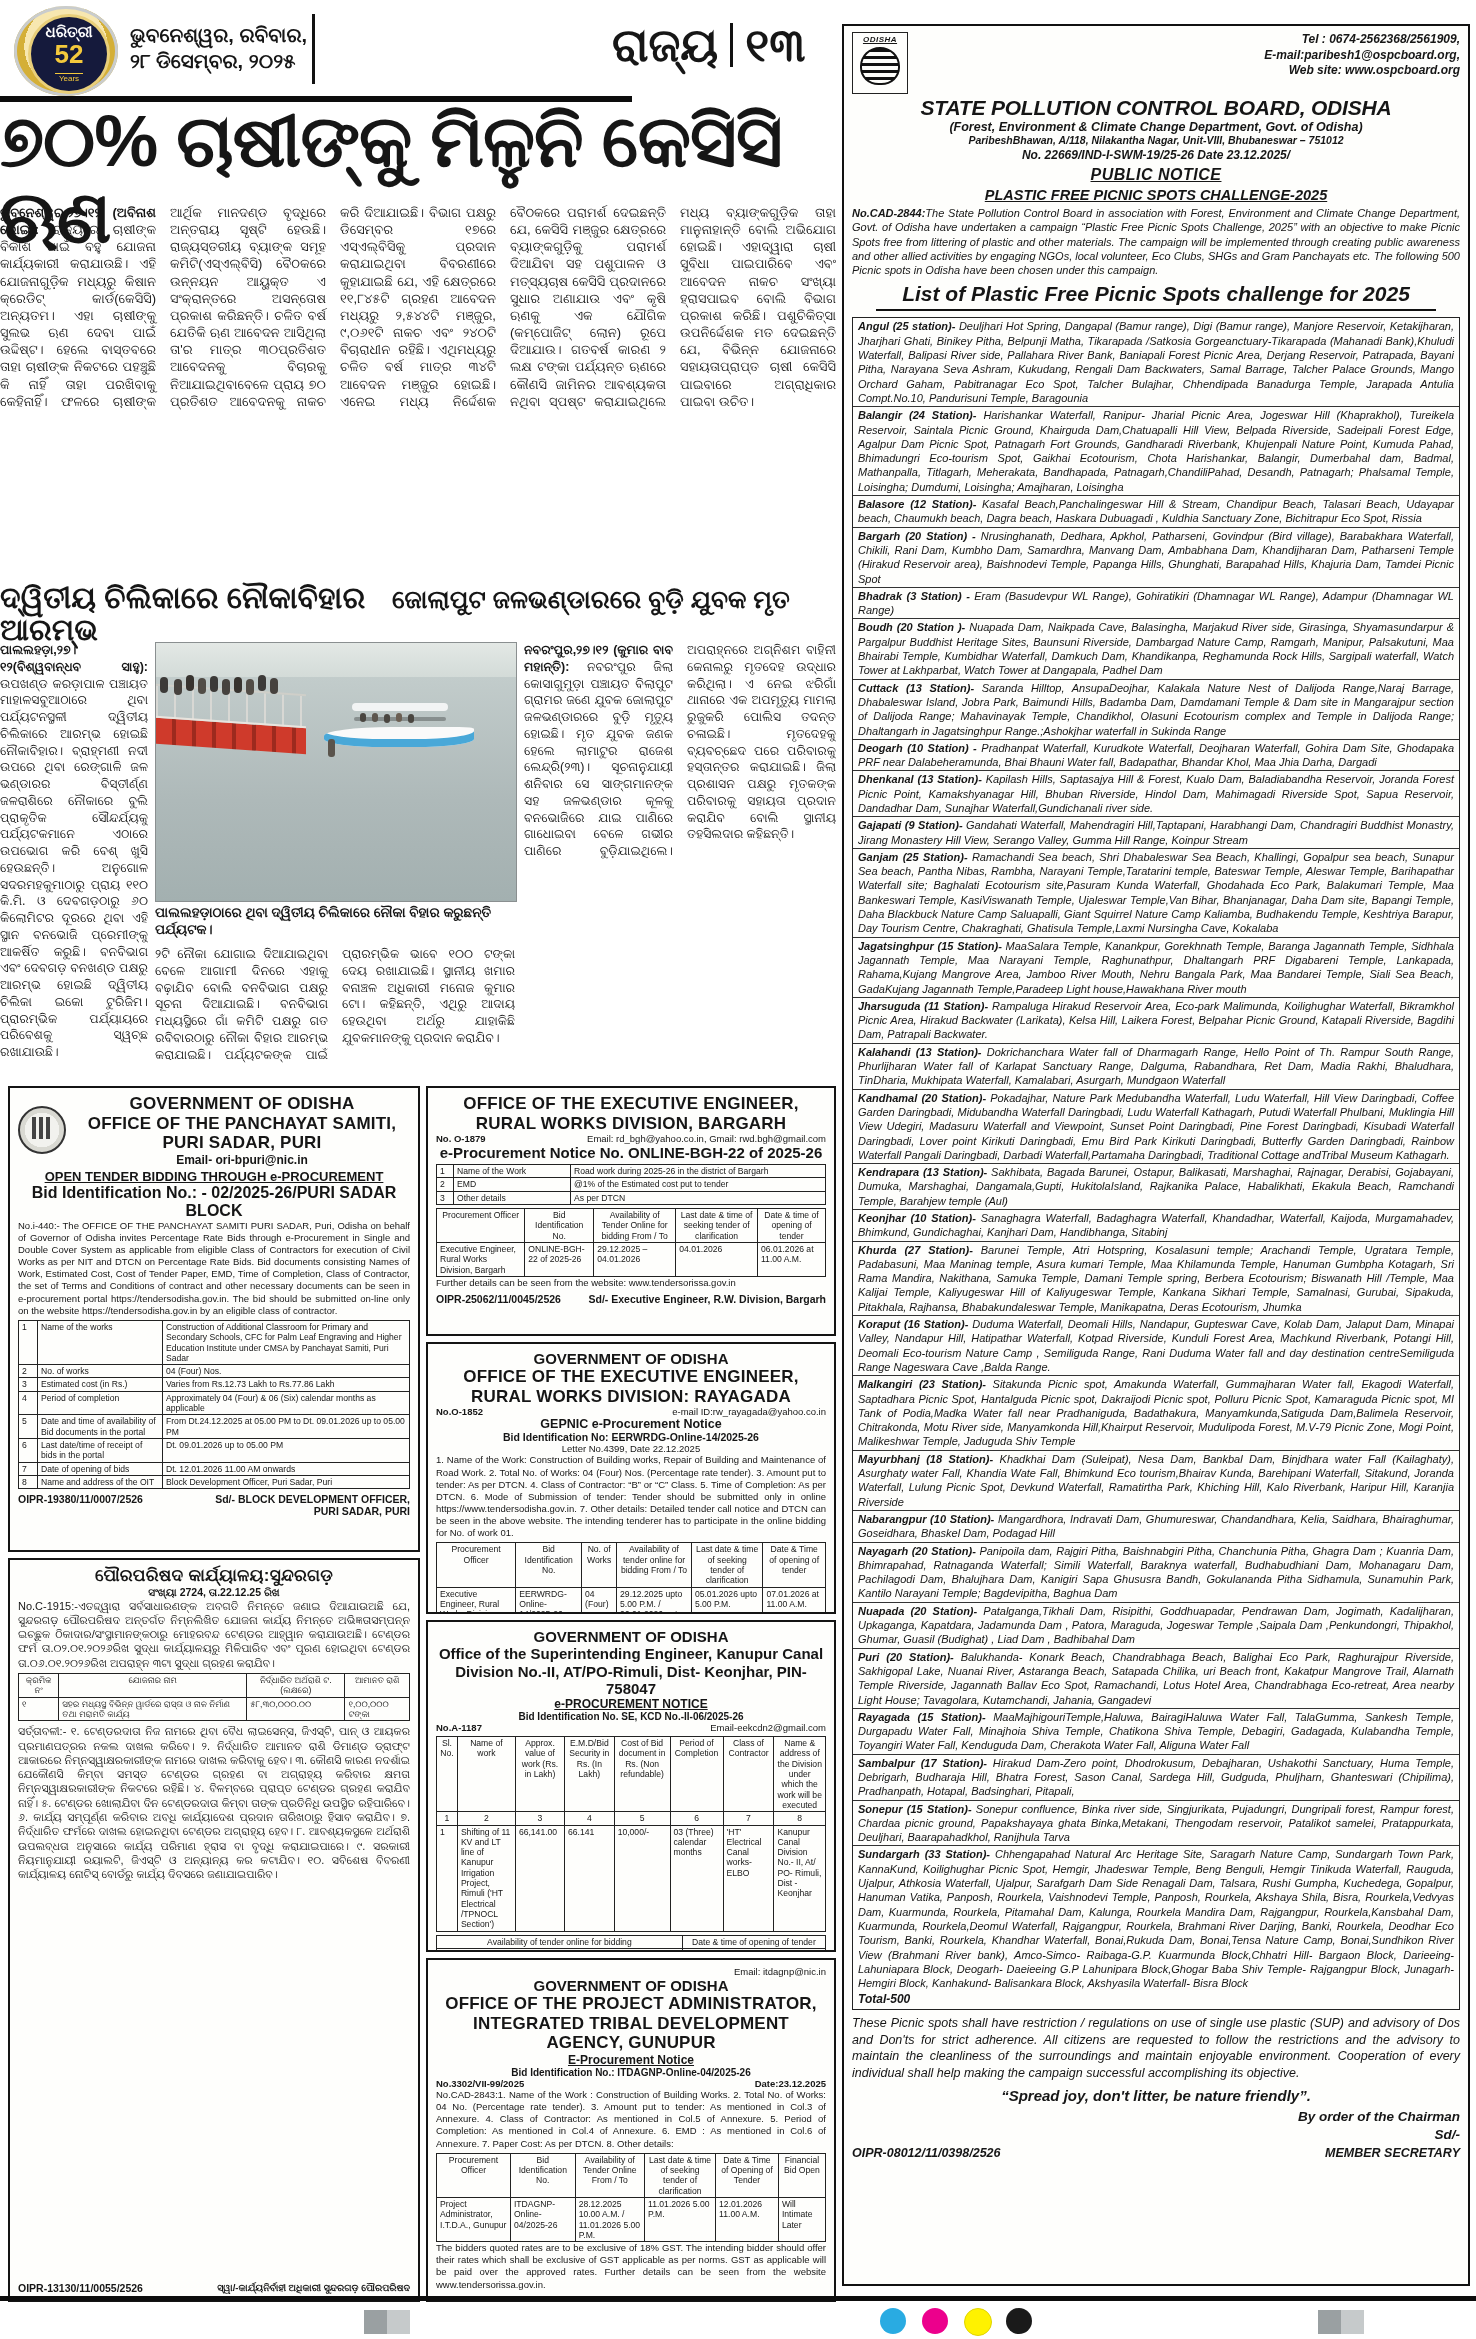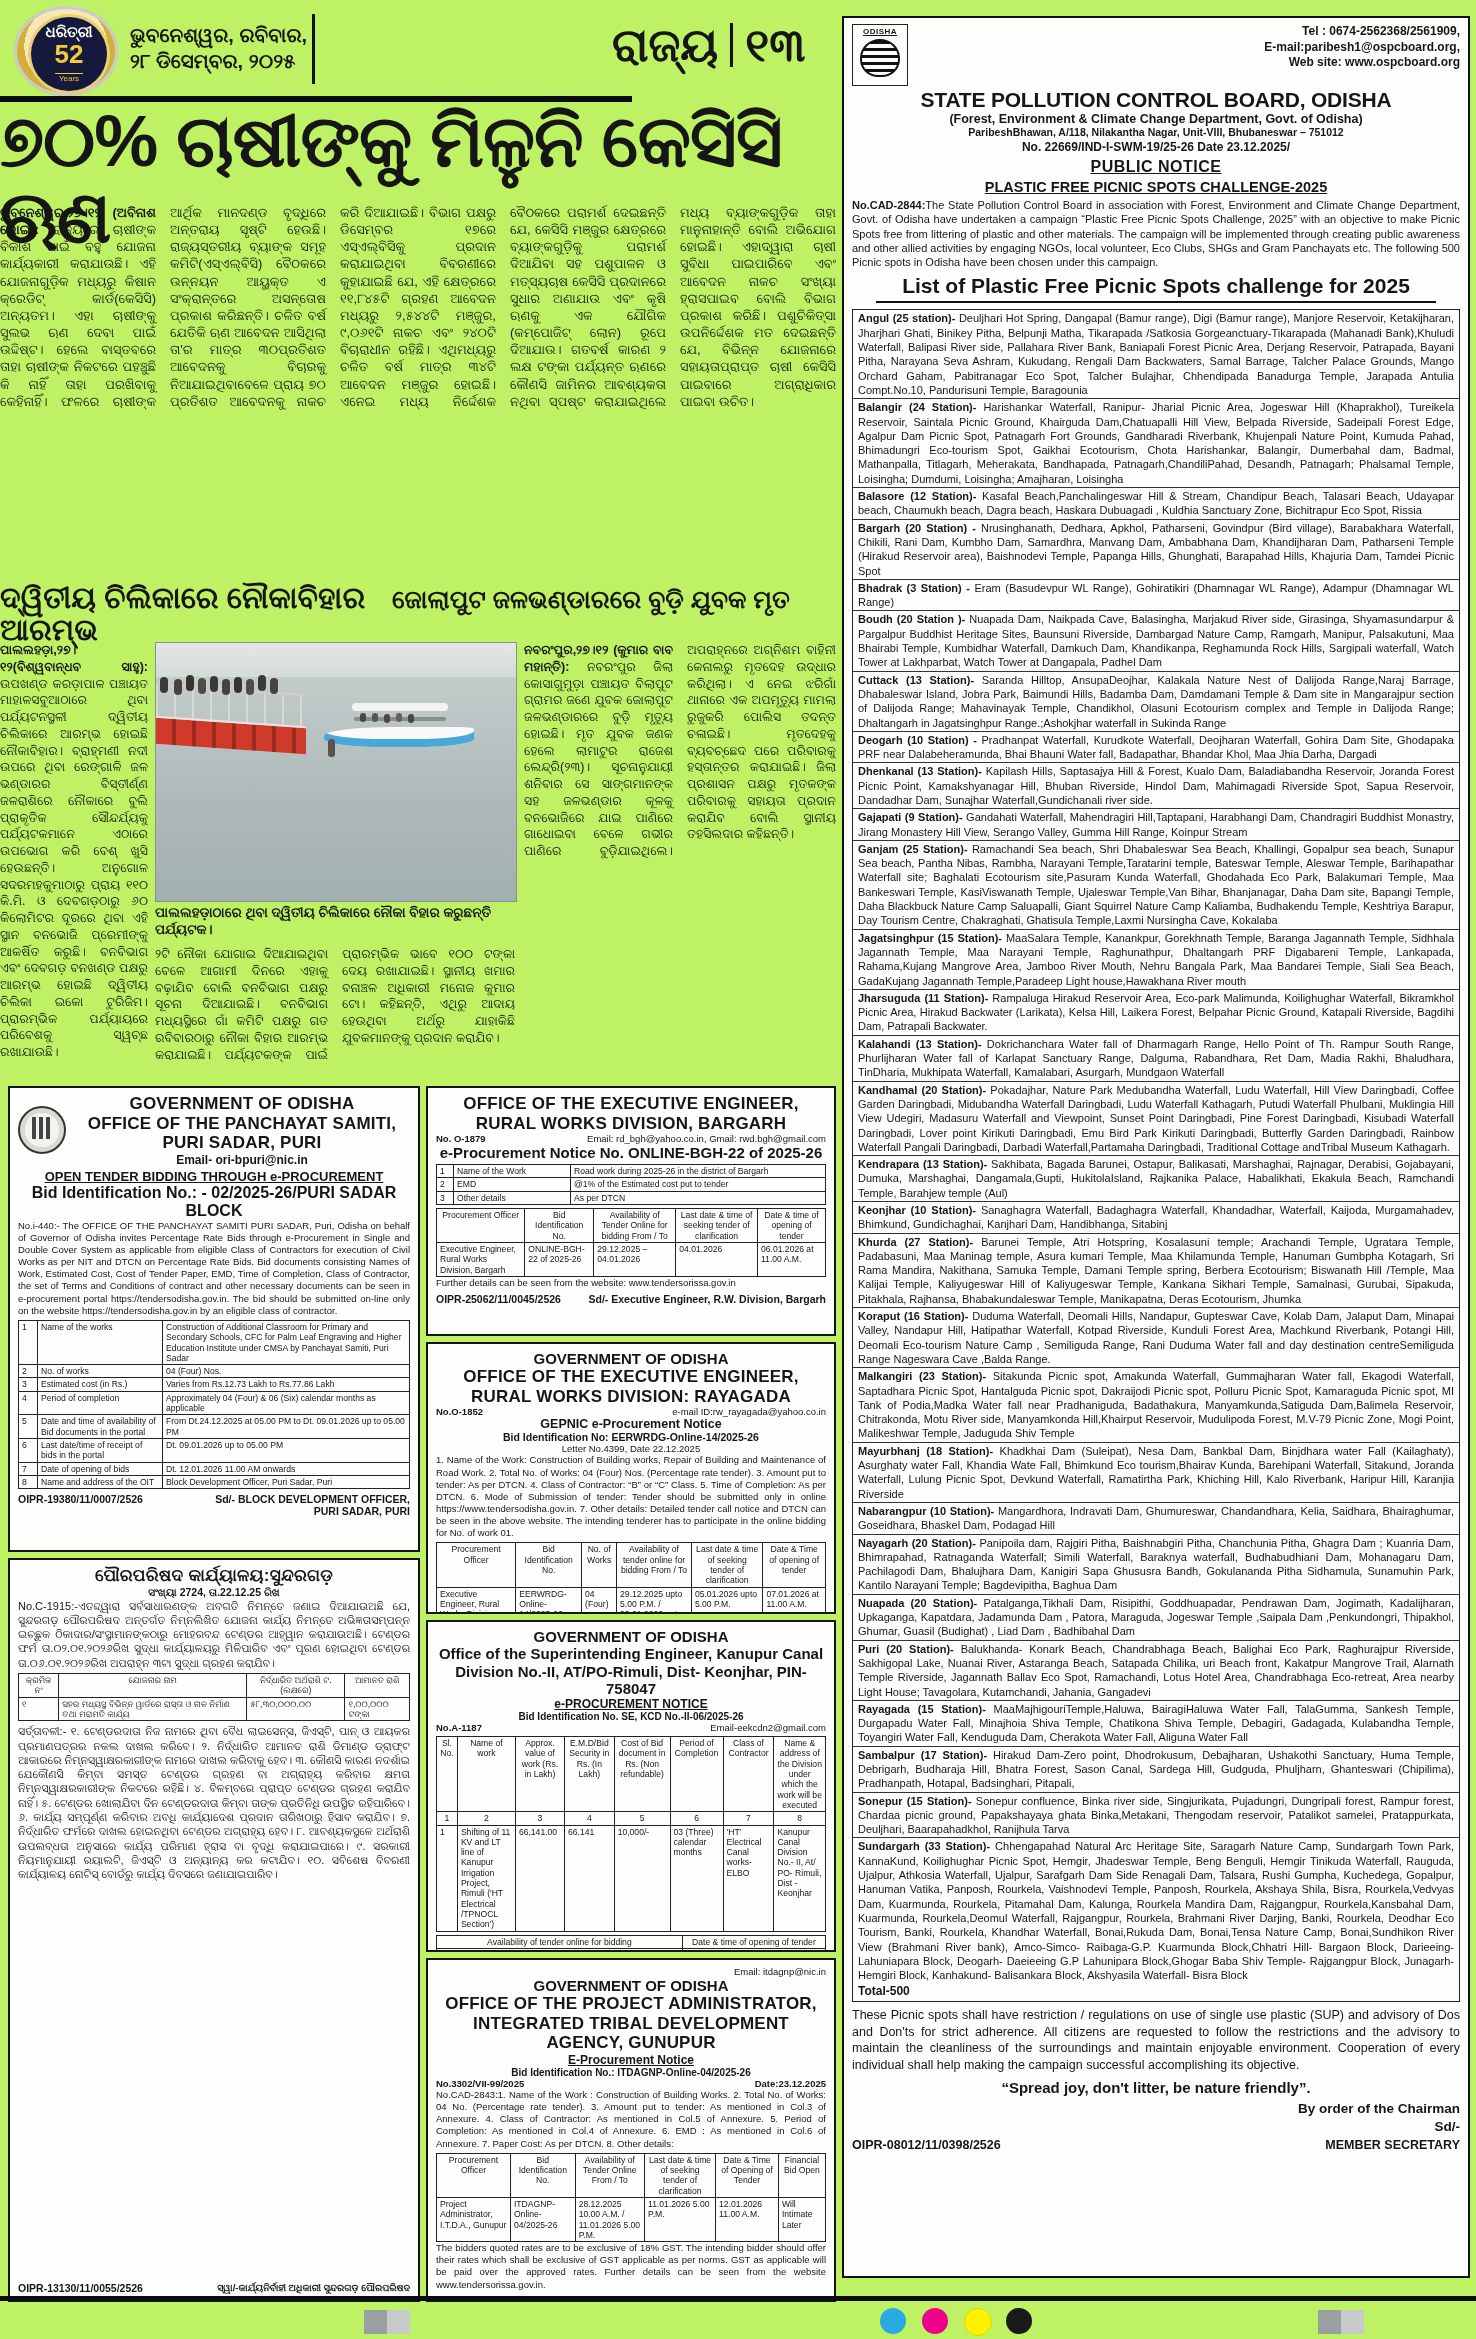--- a/index.html
+++ b/index.html
@@ -1,16 +1,16 @@
 <!DOCTYPE html>
 <html><head>
 <meta charset="utf-8">
 <style>
   html,body{margin:0;padding:0;background:#e8e8e4;}
-  #page{position:relative;width:1476px;height:2339px;background:#bef264;color:#161616;
+  #page{position:relative;width:1476px;height:2339px;background:#ffffff;color:#161616;
         font-family:"Liberation Sans", sans-serif;overflow:hidden;margin:0 auto;}
   .abs{position:absolute;}
   .b{font-weight:bold;}
   .ctr{text-align:center;}
   .jst{text-align:justify;}
   .clip{overflow:hidden;}
 
   
   .logo-badge{left:14px;top:6px;width:104px;height:90px;}
   .wreath{position:absolute;inset:0;border-radius:50%;
@@ -82,22 +82,22 @@
 
   #puri-box{left:8px;top:1086px;width:412px;height:466px;}
   #sundargarh-box{left:8px;top:1558px;width:412px;height:744px;}
   #bargarh-box{left:426px;top:1086px;width:410px;height:250px;}
   #rayagada-box{left:426px;top:1342px;width:410px;height:272px;}
   #kanupur-box{left:426px;top:1620px;width:410px;height:332px;}
   #itda-box{left:426px;top:1958px;width:410px;height:344px;}
   .odia-dense{font-size:11px;line-height:1.3;}
 
   
-  #spcb{left:842px;top:16px;width:628px;height:2262px;border:2.5px solid #111;background:#fefefc;
-        padding:6px 8px;box-sizing:border-box;}
+  #spcb{left:842px;top:24px;width:628px;height:2262px;border:2.5px solid #111;background:#fefefc;
+        padding:6px 8px;box-sizing:border-box;font-style:italic;}
   .spcb-head{display:flex;align-items:flex-start;}
   .spcb-logo{width:56px;height:62px;border:1px solid #222;text-align:center;flex:0 0 auto;padding-top:2px;box-sizing:border-box;}
   .spcb-logo .odisha{font-size:8px;font-weight:bold;text-decoration:underline;letter-spacing:.5px;}
   .globe{width:36px;height:34px;margin:3px auto 0;border-radius:50% 50% 46% 46%;background:
      repeating-linear-gradient(180deg,#111 0 3px,#fdfdfa 3px 7px);border:2px solid #111;}
   .spcb-contact{flex:1;text-align:right;font-size:12px;font-weight:bold;line-height:1.3;}
   .spcb-org{font-size:21px;font-weight:bold;text-align:center;margin-top:2px;letter-spacing:-.2px;}
   .spcb-dept{font-size:12.5px;font-weight:bold;text-align:center;}
   .spcb-addr{font-size:10.5px;font-weight:bold;text-align:center;}
   .spcb-no{font-size:12px;font-weight:bold;text-align:center;margin-top:2px;}

